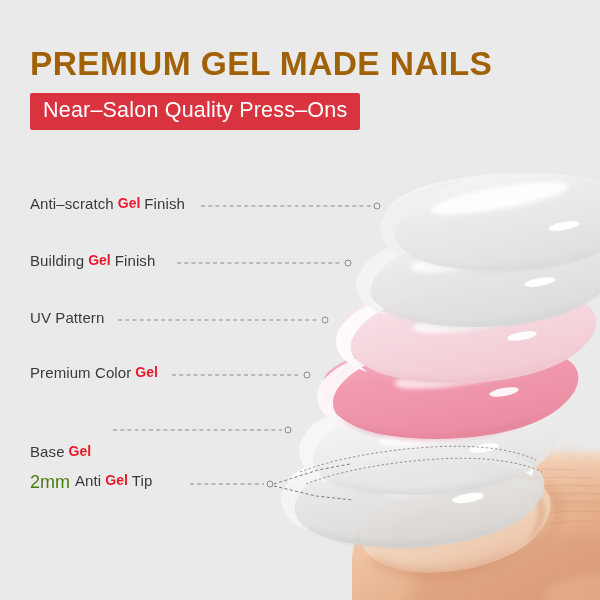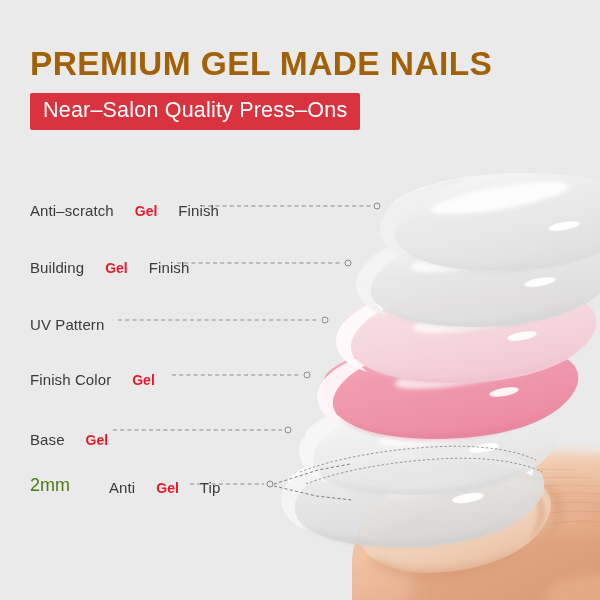--- a/index.html
+++ b/index.html
@@ -44,23 +44,22 @@
   }
   #stage svg { display:block; width:600px; height:600px; }
 
   
   #labels { position:absolute; left:0; top:0; width:600px; height:600px; }
   .label-row {
     position:absolute;
     left:30px;
     height:24px;
     display:flex;
-    align-items:flex-end;
+    align-items:flex-start;
     white-space:nowrap;
-    gap:17px;
   }
   .lbl {
     font-size:15px;
     color:#3a3a3a;
     letter-spacing:0.1px;
   }
   .lbl.strong {
     font-size:18px;
     font-weight:400;
     color:#4d7c0f;
@@ -374,24 +373,24 @@
     </div>
     <div class="label-row" style="top: 252px;">
       <span class="lbl">Building</span>
       <span class="gel">Gel</span>
       <span class="lbl">Finish</span>
     </div>
     <div class="label-row" style="top: 309px;">
       <span class="lbl">UV Pattern</span>
     </div>
     <div class="label-row" style="top: 364px;">
-      <span class="lbl">Finish Color</span>
-      <span class="gel">Gel</span>
-    </div>
-    <div class="label-row" style="top: 424px;">
+      <span class="lbl">Premium Color</span>
+      <span class="gel">Gel</span>
+    </div>
+    <div class="label-row" style="top: 443px;">
       <span class="lbl">Base</span>
       <span class="gel">Gel</span>
     </div>
     <div class="label-row" style="top: 472px;">
       <span class="lbl strong">2mm</span>
       <span class="sp"></span>
       <span class="lbl">Anti</span>
       <span class="gel">Gel</span>
       <span class="lbl">Tip</span>
     </div>

